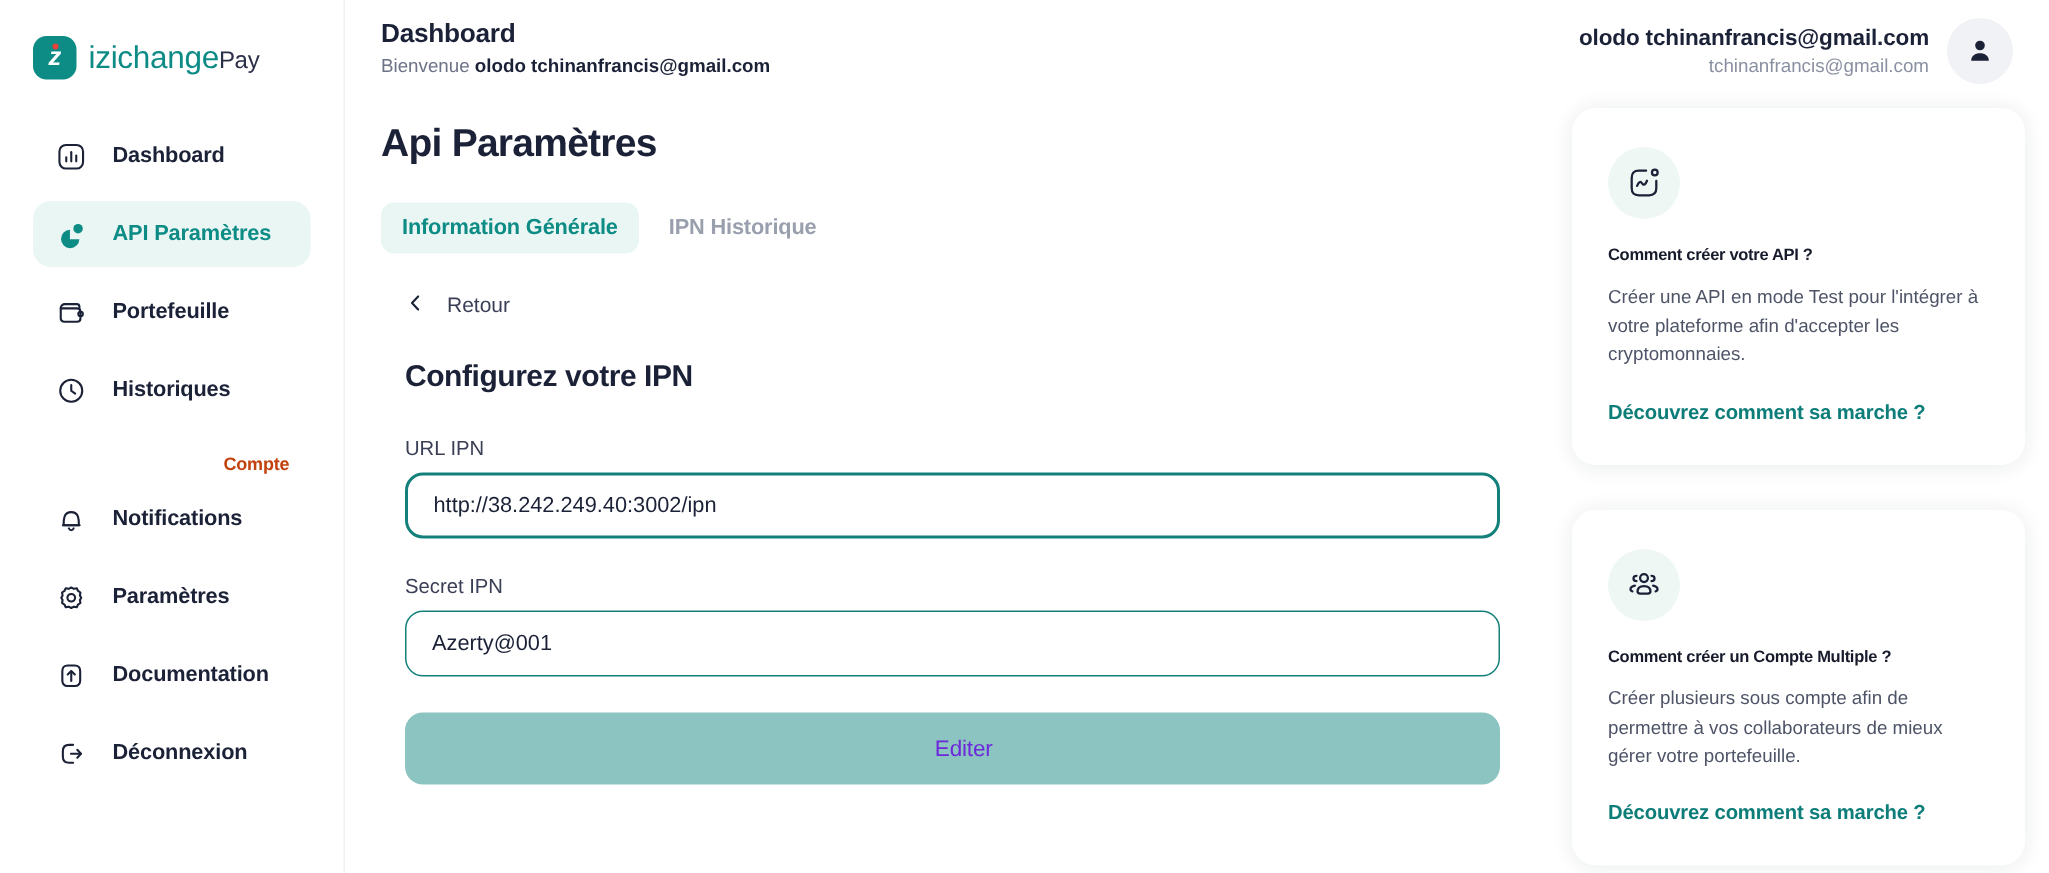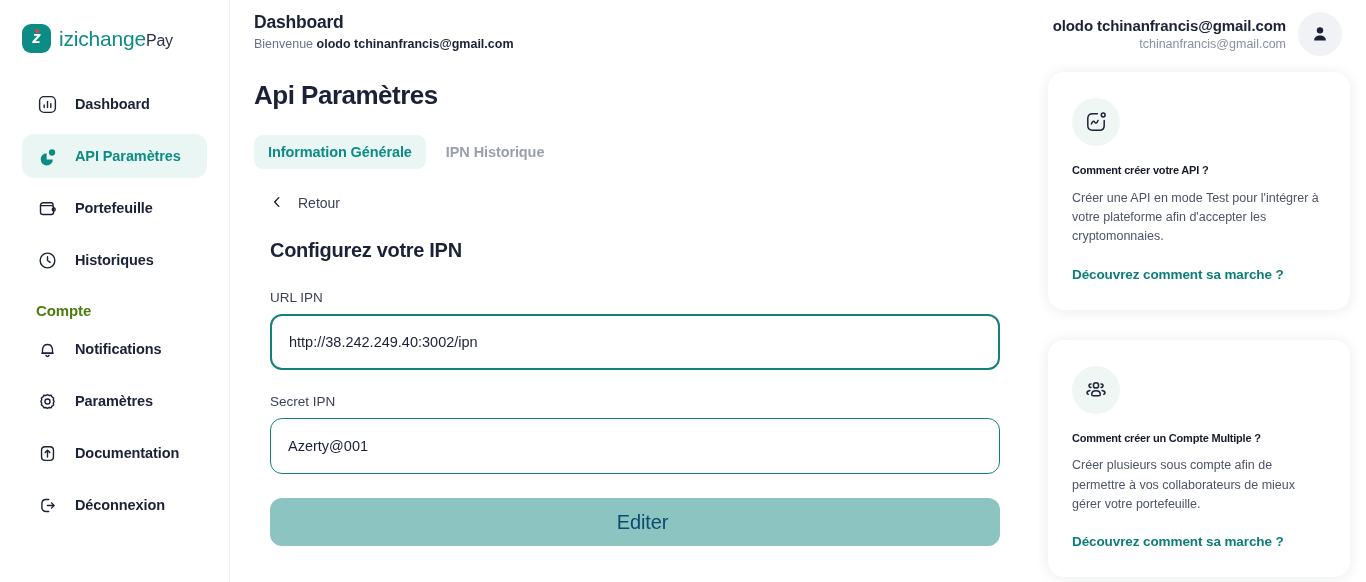--- a/index.html
+++ b/index.html
@@ -49,22 +49,22 @@
     margin-bottom: 8px;
     cursor: pointer;
     color: #1b2137;
   }
   .nav-item .nav-label { font-size: 14.5px; font-weight: 600; letter-spacing: -0.1px; }
   .nav-item.active { background: #eaf6f4; }
   .nav-item.active .nav-label { color: #0d8b85; }
   .nav-icon { width: 22px; height: 22px; display: flex; align-items: center; justify-content: center; flex: 0 0 22px; }
   .nav-icon svg { display: block; }
   .nav-section {
-    font-size: 15px; font-weight: 600; color: #4d7c0f;
-    padding: 12px 14px 8px 14px; letter-spacing: -0.1px;
+    font-size: 12px; font-weight: 600; color: #c2410c;
+    padding: 12px 14px 8px 14px; letter-spacing: -0.1px; text-align: right;
   }
 
   
   .main { flex: 1; height: 582px; position: relative; background: #ffffff; overflow: hidden; }
 
   .topbar {
     height: 62px; display: flex; align-items: flex-start; justify-content: space-between;
     padding: 12px 24px 0 24px;
   }
   .topbar-left .page-kicker { font-size: 17.5px; font-weight: 700; color: #1b2137; letter-spacing: -0.2px; line-height: 1.25; }
@@ -94,35 +94,35 @@
   .tab.active { background: #e9f6f3; color: #0d8b85; }
 
   .back-row { display: flex; gap: 14px; margin: 0 0 26px 16px; cursor: pointer; }
   .back-row .back-label { font-size: 14px; color: #3a3f55; }
 
   .section-title { font-size: 20px; font-weight: 700; letter-spacing: -0.3px; color: #1b2137; margin: 0 0 28px 16px; }
 
   .form { margin-left: 16px; width: 730px; }
   .field-label { font-size: 13.5px; color: #3a3f55; margin-bottom: 9px; }
   .field-input {
-    width: 730px; height: 56px;
+    width: 730px; height: 44px;
     border: 1px solid #14807b; border-radius: 12px;
     background: #ffffff;
     font-family: "Liberation Sans", sans-serif;
     font-size: 14.5px; color: #1b2137;
     padding: 0 17px; outline: none;
     margin-bottom: 24px;
   }
   .field-input.focused { border-width: 2px; }
   .btn-primary {
     width: 730px; height: 48px;
-    background: #8cc4c2; color: #0c4a6e;
+    background: #8cc4c2; color: #6d28d9;
     border: none; border-radius: 12px;
     font-family: "Liberation Sans", sans-serif;
-    font-size: 20px; letter-spacing: -0.1px;
+    font-size: 15px; letter-spacing: -0.1px;
     cursor: pointer;
     padding-left: 21px;
   }
 
   
   .aside { position: absolute; top: 72px; right: 16px; width: 302px; }
   .info-card {
     background: #ffffff; border-radius: 16px;
     box-shadow: 0 1px 14px rgba(27,33,55,0.09);
     padding: 26px 24px 28px 24px;

